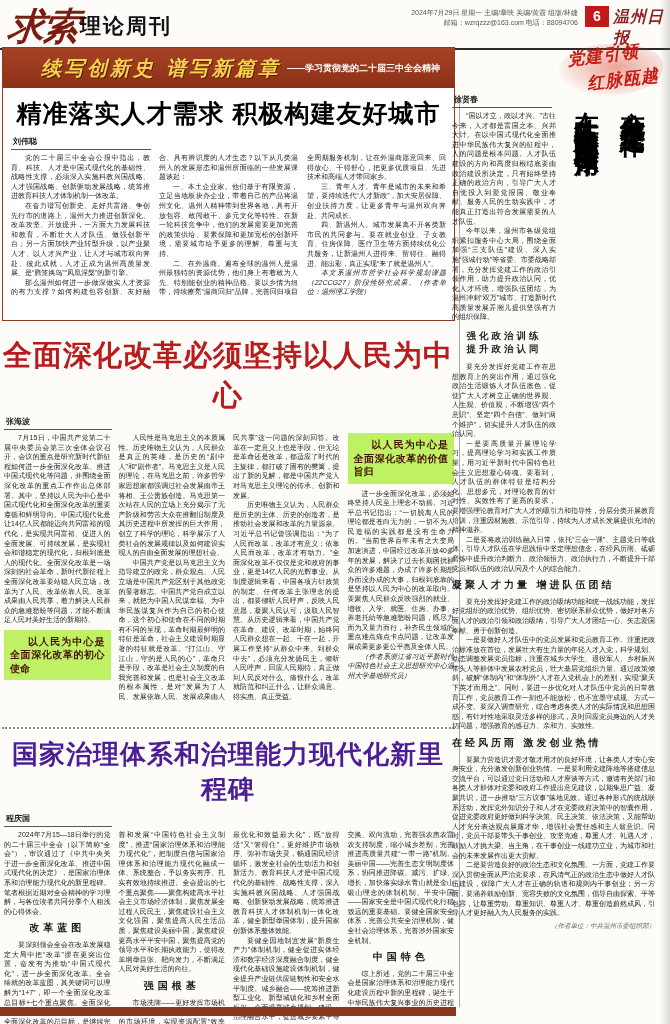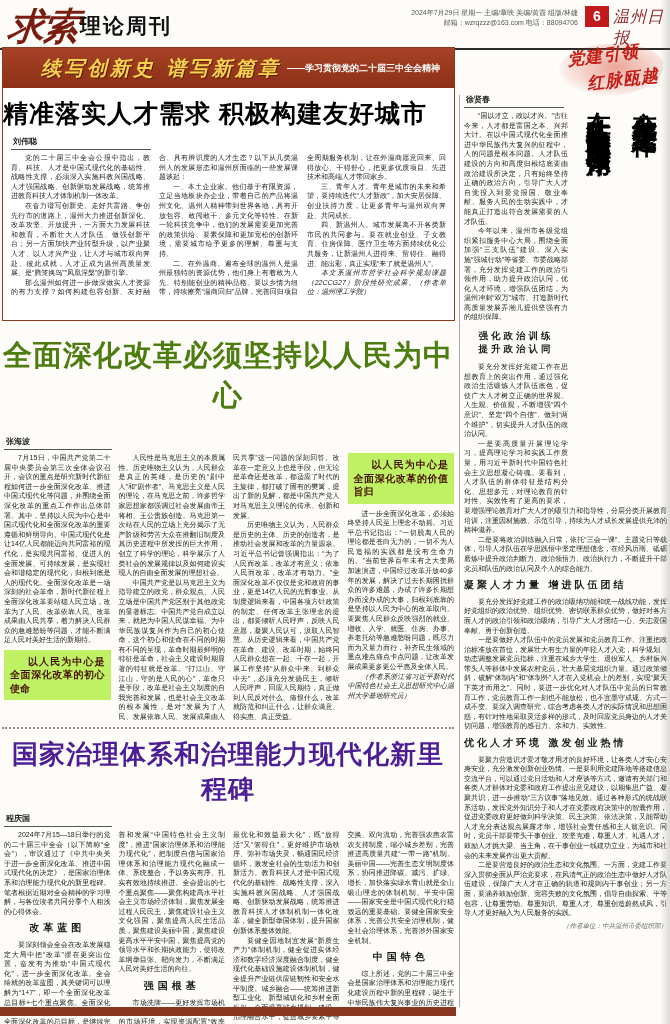--- a/index.html
+++ b/index.html
@@ -6,61 +6,61 @@
   html,body { width:670px; background:#e9e6e0; }
   body { font-family:"Liberation Sans", sans-serif; }
   #page { position:relative; width:670px; height:1024px; background:#fdfcf9; overflow:hidden; }
 
   
   #masthead { position:absolute; left:0; top:0; width:670px; height:50px; border-bottom:2px solid #2b2b2b; background:#fdfcf9; }
   .brand-script { position:absolute; left:8px; top:2px; font-family:"DejaVu Serif", serif; font-style:italic; font-weight:bold; font-size:37px; color:#7a1d10; transform:skewX(-6deg); letter-spacing:-2px; }
   .brand-title { position:absolute; left:80px; top:12px; font-size:21px; font-weight:bold; color:#111; letter-spacing:2px; }
   .mast-info { position:absolute; right:92px; top:8px; width:260px; text-align:right; font-size:7px; line-height:10px; color:#555; }
   .pagenum { position:absolute; left:585px; top:6px; width:24px; height:21px; background:#c01a1a; color:#fff; font-weight:bold; font-size:14px; text-align:center; line-height:21px; }
-  .paper-name { position:absolute; left:613px; top:7px; font-family:"DejaVu Serif", serif; font-weight:normal; font-style:italic; font-size:16px; color:#8f1f1f; letter-spacing:1px; }
+  .paper-name { position:absolute; left:613px; top:7px; font-family:"DejaVu Serif", serif; font-weight:bold; font-style:italic; font-size:16px; color:#8f1f1f; letter-spacing:1px; }
 
   
   #topbox { position:absolute; left:2px; top:47px; width:453px; height:274px; border:1px solid #8e3a20; background:#fff; }
   #banner { height:40px; background:linear-gradient(180deg,#a64226,#8c3016); display:flex; align-items:center; padding-left:38px; }
   .banner-slogan { font-family:"DejaVu Serif", serif; font-weight:bold; font-style:italic; font-size:20px; color:#f6d14e; letter-spacing:3px; text-shadow:1px 1px 0 #5e1d0c; white-space:nowrap; }
   .banner-sub { font-size:9px; font-weight:bold; color:#fff; margin-left:6px; white-space:nowrap; }
 
   #logo { position:absolute; left:553px; top:42px; width:116px; height:56px; }
   #logo .blob { position:absolute; left:6px; top:2px; width:104px; height:52px; background:radial-gradient(ellipse at 55% 45%, rgba(214,60,38,.45), rgba(214,60,38,.12) 60%, transparent 75%); border-radius:50% 40% 55% 45%; }
   #logo .l1 { position:absolute; left:14px; top:2px; font-family:"DejaVu Serif", serif; font-style:italic; font-weight:bold; font-size:17px; color:#c31d14; transform:rotate(-7deg); letter-spacing:1px; }
   #logo .l2 { position:absolute; left:34px; top:26px; font-family:"DejaVu Serif", serif; font-style:italic; font-weight:bold; font-size:17px; color:#c31d14; transform:rotate(-7deg); letter-spacing:1px; }
 
-  .a1-headline { margin-top:9px; font-size:25px; font-weight:bold; color:#000; letter-spacing:1px; }
+  .a1-headline { margin-top:9px; text-align:center; font-size:25px; font-weight:bold; color:#000; letter-spacing:1px; }
   .byline { font-size:8px; color:#222; font-weight:bold; padding:0 0 2px 2px; border-bottom:1px solid #555; }
   #a1 .byline { width:140px; margin:6px 0 3px 8px; }
   .cols { text-align:justify; font-size:7px; line-height:9.6px; color:#1c1c1c; overflow:hidden; }
   .cols p { text-indent:2em; }
   #a1 .cols { margin:2px 8px 0 8px; height:176px; column-count:3; column-gap:9px; }
 
   
   #a2 { position:absolute; left:0; top:336px; width:456px; }
-  .a2-headline { text-align:center; font-family:"DejaVu Serif", serif; font-weight:bold; font-size:29px; color:#4d7c0f; letter-spacing:1px; }
-  #a2 .byline { width:108px; margin:20px 0 3px 4px; }
+  .a2-headline { text-align:center; font-family:"DejaVu Serif", serif; font-weight:bold; font-size:29px; color:#b91c1c; letter-spacing:1px; }
+  #a2 .byline { width:108px; margin:0 0 3px 4px; }
   #a2 .cols { margin:3px 2px 0 4px; height:320px; column-count:4; column-gap:8px; }
   .subbox { break-inside:avoid; background:#bef264; color:#471006; font-weight:bold; font-size:10px; line-height:13.5px; padding:5px 6px; margin:5px 0; text-indent:1.8em; font-family:"DejaVu Serif", serif; }
   .attr { font-style:italic; color:#222; }
 
   .dotted-sep { position:absolute; left:2px; top:727px; width:452px; border-top:2px dotted #8a8a8a; }
 
   
   #a3 { position:absolute; left:0; top:737px; width:456px; }
   .a3-headline { text-align:center; font-family:"DejaVu Serif", serif; font-weight:bold; font-size:26px; color:#4c1d95; letter-spacing:1px; }
   #a3 .byline { width:108px; margin:6px 0 3px 4px; }
   #a3 .cols { margin:2px 2px 0 4px; height:200px; column-count:4; column-gap:8px; }
   .csub { break-inside:avoid; text-align:center; font-family:"DejaVu Serif", serif; font-weight:bold; font-size:10px; letter-spacing:4px; margin:7px 0; text-indent:0; }
   #a3-bar { position:absolute; left:0; top:1007px; width:456px; height:9px; background:#8a3820; }
 
   
   #vdivider { position:absolute; left:459px; top:95px; height:912px; border-left:1px solid #a8a8a8; }
-  #a4 { position:absolute; left:464px; top:92px; width:203px; height:918px; overflow:hidden; }
+  #a4 { position:absolute; left:452px; top:92px; width:203px; height:918px; overflow:hidden; }
   .vhead { float:right; writing-mode:vertical-rl; height:412px; font-family:"DejaVu Serif", serif; font-weight:bold; font-size:25px; line-height:46px; letter-spacing:3px; color:#000; margin-left:7px; }
   #a4 .byline { width:100px; margin:2px 0 3px 0; }
   #a4 .body { text-align:justify; font-size:7px; line-height:9.6px; color:#1c1c1c; }
   #a4 .body p { text-indent:2em; }
   .vsub1 { text-align:center; font-family:"DejaVu Serif", serif; font-weight:bold; font-size:9.5px; line-height:13px; letter-spacing:3px; margin:7px 0; }
   .vsub { text-align:left; font-family:"DejaVu Serif", serif; font-weight:bold; font-size:10px; letter-spacing:3px; margin:7px 0; clear:both; }
   .a4-attr { text-align:right; font-size:6.5px; color:#666; font-style:italic; margin-top:3px; }
 
   
   #edge { position:absolute; right:0; top:0; width:10px; height:1024px; background:linear-gradient(90deg, transparent, rgba(120,115,105,.25)); pointer-events:none; }
@@ -155,21 +155,21 @@
       <div class="vsub1">
         <div>强化政治训练</div>
         <div>提升政治认同</div>
       </div>
       <p>要充分发挥好党建工作在思想教育上的突出作用，通过强化政治生活锻炼人才队伍底色，促使广大人才树立正确的世界观、人生观、价值观，不断增强“四个意识”、坚定“四个自信”、做到“两个维护”，切实提升人才队伍的政治认同。</p>
       <p>一是要高质量开展理论学习，提高理论学习和实践工作质量，用习近平新时代中国特色社会主义思想凝心铸魂。要看到，人才队伍的群体特征是结构分化、思想多元，对理论教育的针对性、实效性有了更高的要求，要增强理论教育对广大人才的吸引力和指导性，分层分类开展教育培训，注重因材施教、示范引导，持续为人才成长发展提供充沛的精神滋养。</p>
       <p>二是要将政治训练融入日常，依托“三会一课”、主题党日等载体，引导人才队伍在学思践悟中坚定理想信念，在经风历雨、砥砺磨炼中提升政治判断力、政治领悟力、政治执行力，不断提升干部党员和队伍的政治认同及个人的综合能力。</p>
       <div class="vsub">凝聚人才力量  增进队伍团结</div>
       <p>要充分发挥好党建工作的政治吸纳功能和统一战线功能，发挥好党组织的政治优势、组织优势、密切联系群众优势，做好对各方面人才的政治引领和政治吸纳，引导广大人才团结一心、矢志爱国奉献、勇于创新创造。</p>
       <p>一是要做好人才队伍中的党员发展和党员教育工作。注重把政治标准放在首位，发展壮大有生力量的年轻人才入党，科学规划、动态调整发展党员指标，注重在城乡大学生、退役军人、乡村振兴带头人等群体中发展农村党员，壮大基层党组织力量。通过政策倾斜，破解“体制内”和“体制外”人才在入党机会上的差别，实现“聚天下英才而用之”。同时，要进一步优化对人才队伍中党员的日常教育工作，党员教育工作一刻也不能放松，也不宜墨守成规、方式一成不变。要深入调查研究，综合考虑各类人才的实际情况和思想困惑，有针对性地采取灵活多样的形式，及时回应党员身边的人才关切问题，增强教育的感召力、亲和力、实效性。</p>
-      <div class="vsub">优化人才环境  激发创业热情</div>
+      <div class="vsub">在经风历雨  激发创业热情</div>
       <p>要聚力营造识才爱才敬才用才的良好环境，让各类人才安心安身安业，充分激发创新创业热情。一是要利用党建阵地等搭建信息交流平台，可以通过党日活动和人才座谈等方式，邀请有关部门和各类人才群体对党委和政府工作提出意见建议，以期集思广益、凝聚共识，进一步推动“三方议事”落地见效。通过各种形式的统战联系活动，发挥党外知识分子和人才在党委政府决策中的智囊作用，促进党委政府更好做到科学决策、民主决策、依法决策，又能帮助人才充分表达观点展露才华，增强社会责任感和主人翁意识。同时，党员干部要带头干事创业、攻坚克难，尊重人才、礼遇人才，鼓励人才挑大梁、当主角，在干事创业一线建功立业，为城市和社会的未来发展作出更大贡献。</p>
       <p>二是要营造良好的政治生态和文化氛围。一方面，党建工作要深入贯彻全面从严治党要求，在风清气正的政治生态中做好人才队伍建设，保障广大人才在正确的轨道和规则内干事创业；另一方面，要涵养鼓励创新、宽容失败的文化氛围，倡导自由探索、平等包容，让尊重劳动、尊重知识、尊重人才、尊重创造蔚然成风，引导人才更好融入为人民服务的实践。</p>
       <p class="a4-attr">（作者单位：中共温州市委组织部）</p>
     </div>
   </div>
 
   <div id="edge"></div>
 </div>
 
 </body></html>

